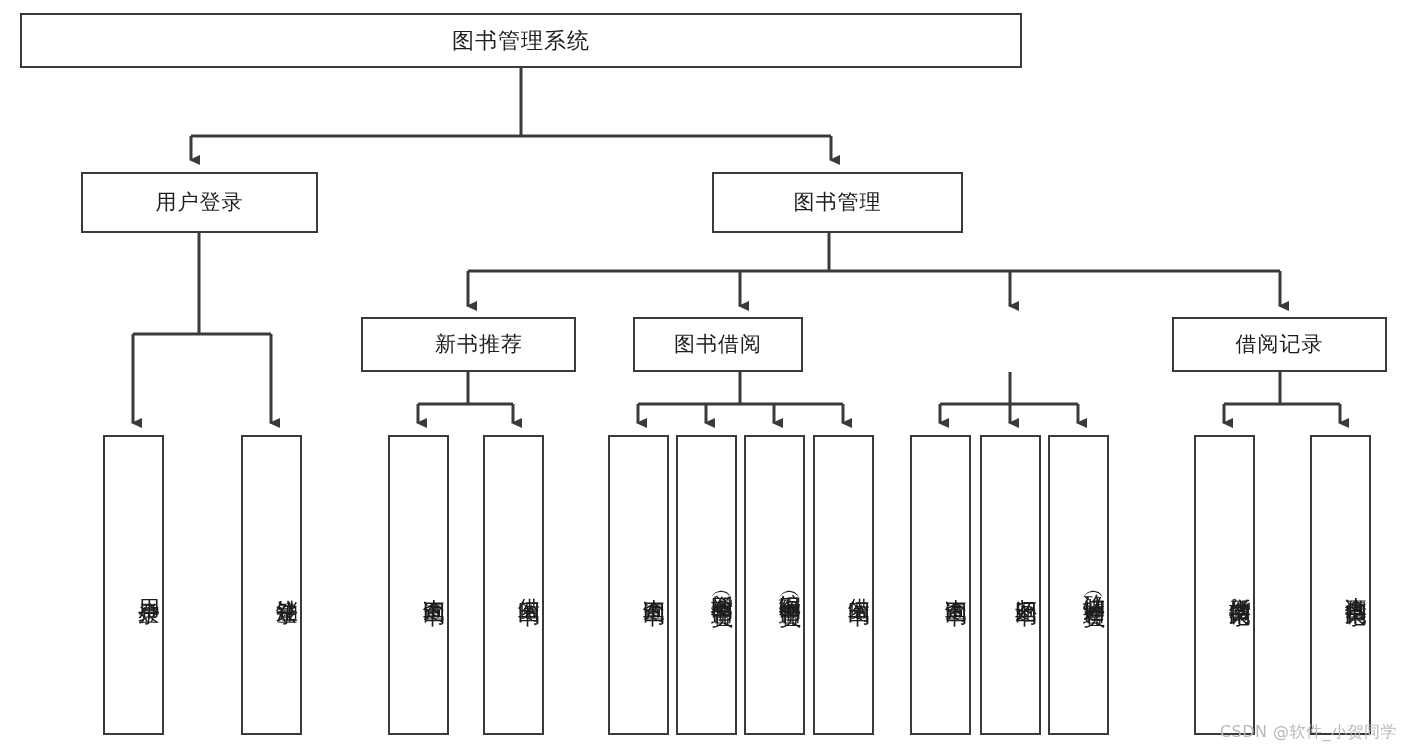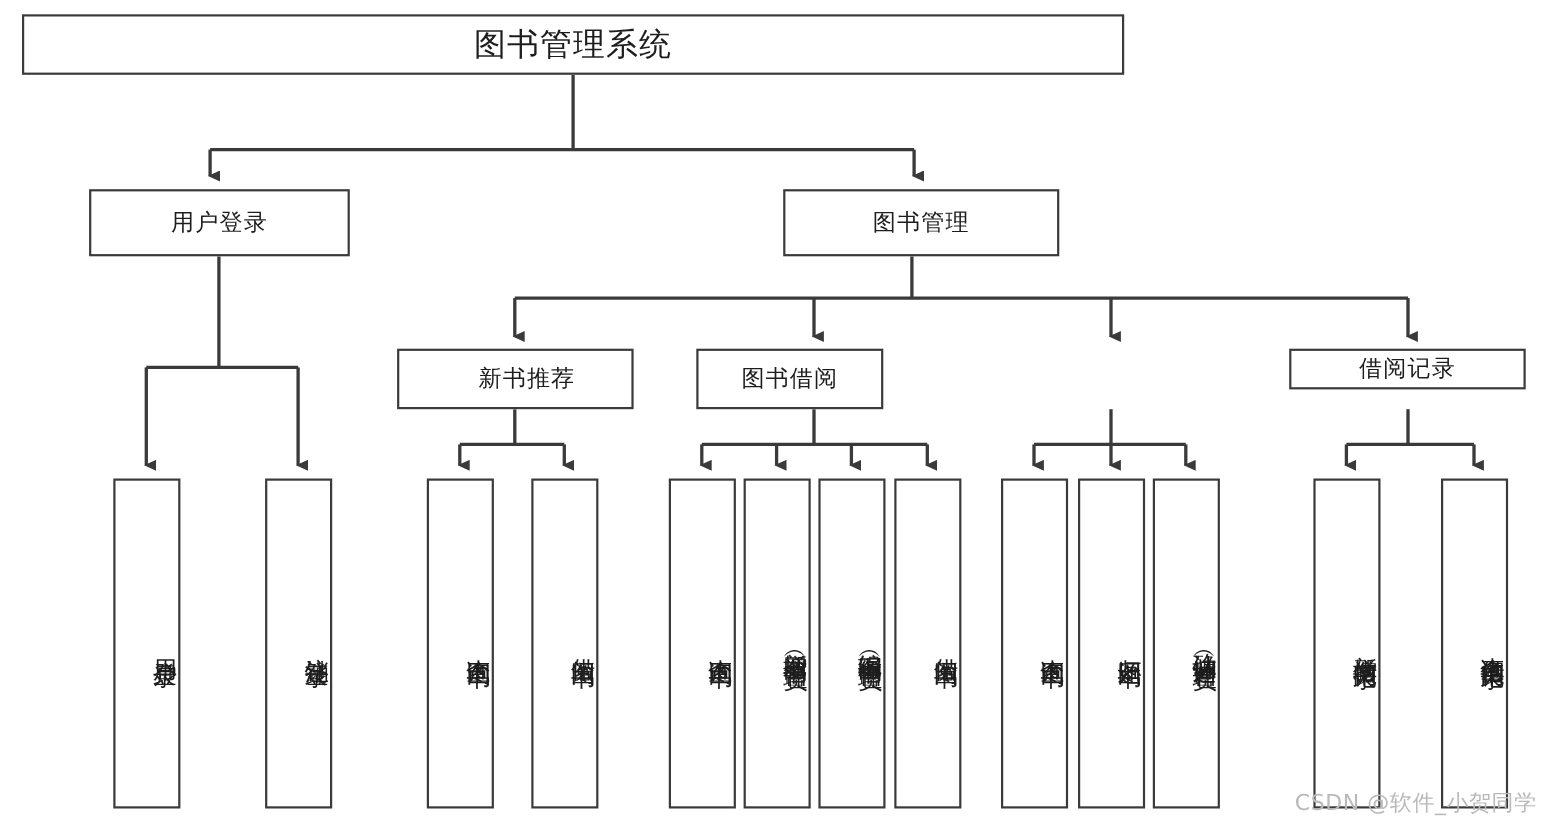--- a/index.html
+++ b/index.html
@@ -36,42 +36,42 @@
     justify-content: center;
     color: #1d1d1d;
     line-height: 1.18;
   }
   .node.horiz {
     font-size: 21px;
     letter-spacing: 1px;
     padding: 0 4px;
   }
   .node.root {
-    font-size: 29px;
+    font-size: 22px;
   }
   .node.vert {
     writing-mode: vertical-rl;
     text-orientation: upright;
     font-size: 22px;
     letter-spacing: 2px;
     padding: 10px 0;
     align-items: flex-start;
     justify-content: center;
     white-space: nowrap;
   }
   .node.vert > span {
     display: block;
     writing-mode: vertical-rl;
     text-orientation: upright;
   }
   .watermark {
     position: absolute;
     right: 8px;
     bottom: 4px;
-    font-size: 20px;
+    font-size: 16px;
     color: #b9b9b9;
     letter-spacing: 0.5px;
     white-space: nowrap;
   }
 </style>
 </head>
 <body>
 
 <div id="canvas">
 
@@ -139,21 +139,21 @@
 
   <div class="node horiz" style="left:361px; top:317px; width:215px; height:55px;padding-left:25px;">
     <span>新书推荐</span>
   </div>
 
   <div class="node horiz" style="left:633px; top:317px; width:170px; height:55px;">
     <span>图书借阅</span>
   </div>
 
 
-  <div class="node horiz" style="left:1172px; top:317px; width:215px; height:37px;">
+  <div class="node horiz" style="left:1172px; top:317px; width:215px; height:55px;">
     <span>借阅记录</span>
   </div>
 
   <div class="node vert" style="left:103px; top:435px; width:61px; height:300px;">
     <span>用户登录</span>
   </div>
 
   <div class="node vert" style="left:241px; top:435px; width:61px; height:300px;">
     <span>注销登录</span>
   </div>

